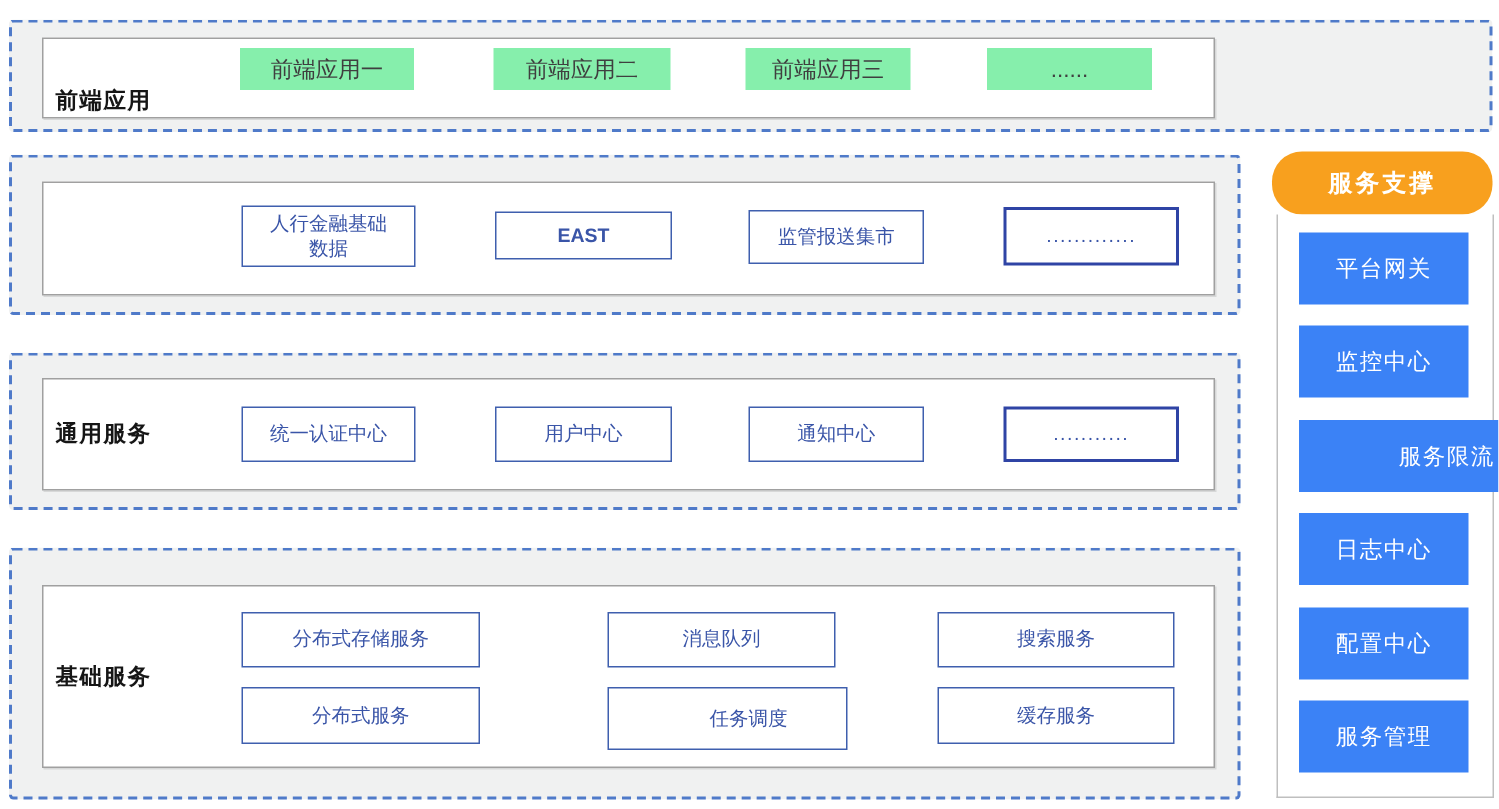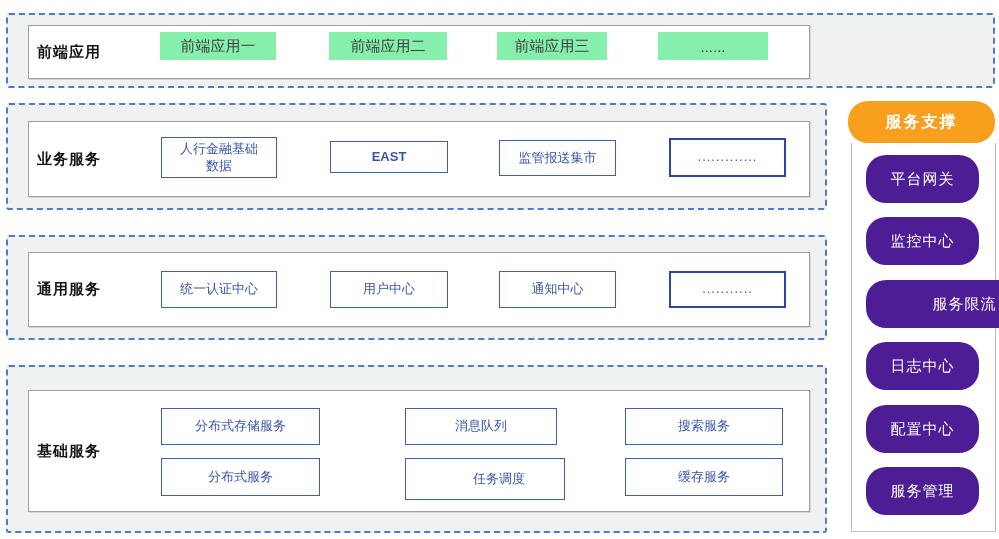--- a/index.html
+++ b/index.html
@@ -15,21 +15,21 @@
   #zone4{left:6px;top:365px;width:821px;height:168px;}
   
   .panel{position:absolute;box-sizing:border-box;background:#ffffff;border:1px solid #a0a0a0;box-shadow:1px 1px 0 rgba(0,0,0,0.10);}
   #panel1{left:28px;top:25px;width:782px;height:54px;}
   #panel2{left:28px;top:121px;width:782px;height:76px;}
   #panel3{left:28px;top:252px;width:782px;height:75px;}
   #panel4{left:28px;top:390px;width:782px;height:122px;}
   
   .zone-label{position:absolute;left:37px;width:104px;display:flex;align-items:center;
     font-weight:bold;font-size:15px;color:#151515;letter-spacing:1px;}
-  #label1{top:25px;height:54px;}
+  #label1{top:40px;height:54px;}
   #label2{top:121px;height:76px;}
   #label3{top:252px;height:75px;}
   #label4{top:390px;height:122px;}
   
   .gbox{position:absolute;top:32px;height:28px;background:#86efac;color:#3f3f3f;font-size:15px;
     display:flex;align-items:center;justify-content:center;}
   #g1{left:160px;width:116px;}
   #g2{left:329px;width:118px;}
   #g3{left:497px;width:110px;}
   #g4{left:658px;width:110px;}
@@ -51,40 +51,39 @@
   #b43{left:625px;top:408px;width:158px;height:37px;}
   #b44{left:161px;top:458px;width:159px;height:38px;}
   #b45{left:405px;top:458px;width:160px;height:42px;padding-left:28px;}
   #b46{left:625px;top:458px;width:158px;height:38px;}
   
   #sb-header{position:absolute;left:848px;top:101px;width:147px;height:42px;background:#f8a01e;
     color:#ffffff;font-weight:bold;font-size:16px;letter-spacing:2px;
     display:flex;align-items:center;justify-content:center;border-radius:20px;}
   #sb-body{position:absolute;box-sizing:border-box;left:851px;top:143px;width:145px;height:389px;
     background:#ffffff;border:1px solid #bfbfbf;border-top:none;}
-  .sbtn{position:absolute;left:866px;width:113px;height:48px;background:#4c1d95;color:#ffffff;
-    font-size:15px;letter-spacing:1px;display:flex;align-items:center;justify-content:center;border-radius:20px;}
+  .sbtn{position:absolute;left:866px;width:113px;height:48px;background:#3b82f6;color:#ffffff;
+    font-size:15px;letter-spacing:1px;display:flex;align-items:center;justify-content:center;}
   #s1{top:155px;} #s2{top:217px;} #s3{top:280px;padding-left:42px;} #s4{top:342px;} #s5{top:405px;} #s6{top:467px;}
 </style>
 </head>
 <body>
 
 <div id="page">
 
   <div class="zone" id="zone1"></div>
   <div class="panel" id="panel1"></div>
   <div class="zone-label" id="label1">前端应用</div>
   <div class="gbox" id="g1">前端应用一</div>
   <div class="gbox" id="g2">前端应用二</div>
   <div class="gbox" id="g3">前端应用三</div>
   <div class="gbox" id="g4">......</div>
 
   <div class="zone" id="zone2"></div>
   <div class="panel" id="panel2"></div>
-  <div class="zone-label" id="label2">业务服务</div>
   <div class="bbox" id="b21">人行金融基础
 数据</div>
   <div class="bbox" id="b22">EAST</div>
   <div class="bbox" id="b23">监管报送集市</div>
   <div class="bbox dots" id="b24">.............</div>
 
   <div class="zone" id="zone3"></div>
   <div class="panel" id="panel3"></div>
   <div class="zone-label" id="label3">通用服务</div>
   <div class="bbox" id="b31">统一认证中心</div>

